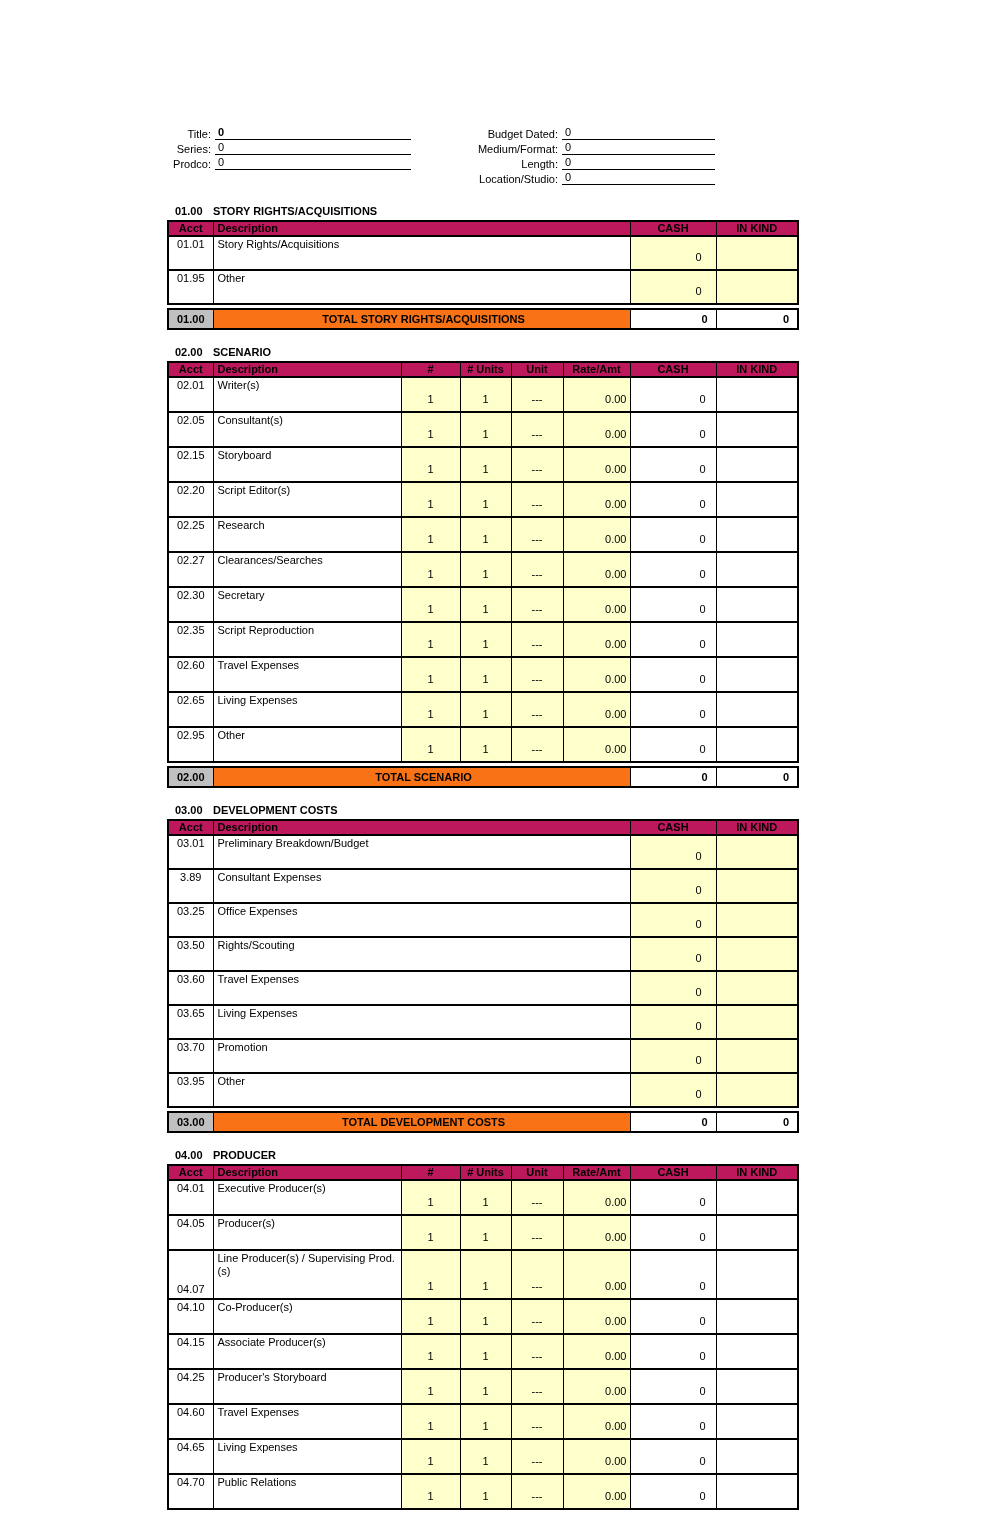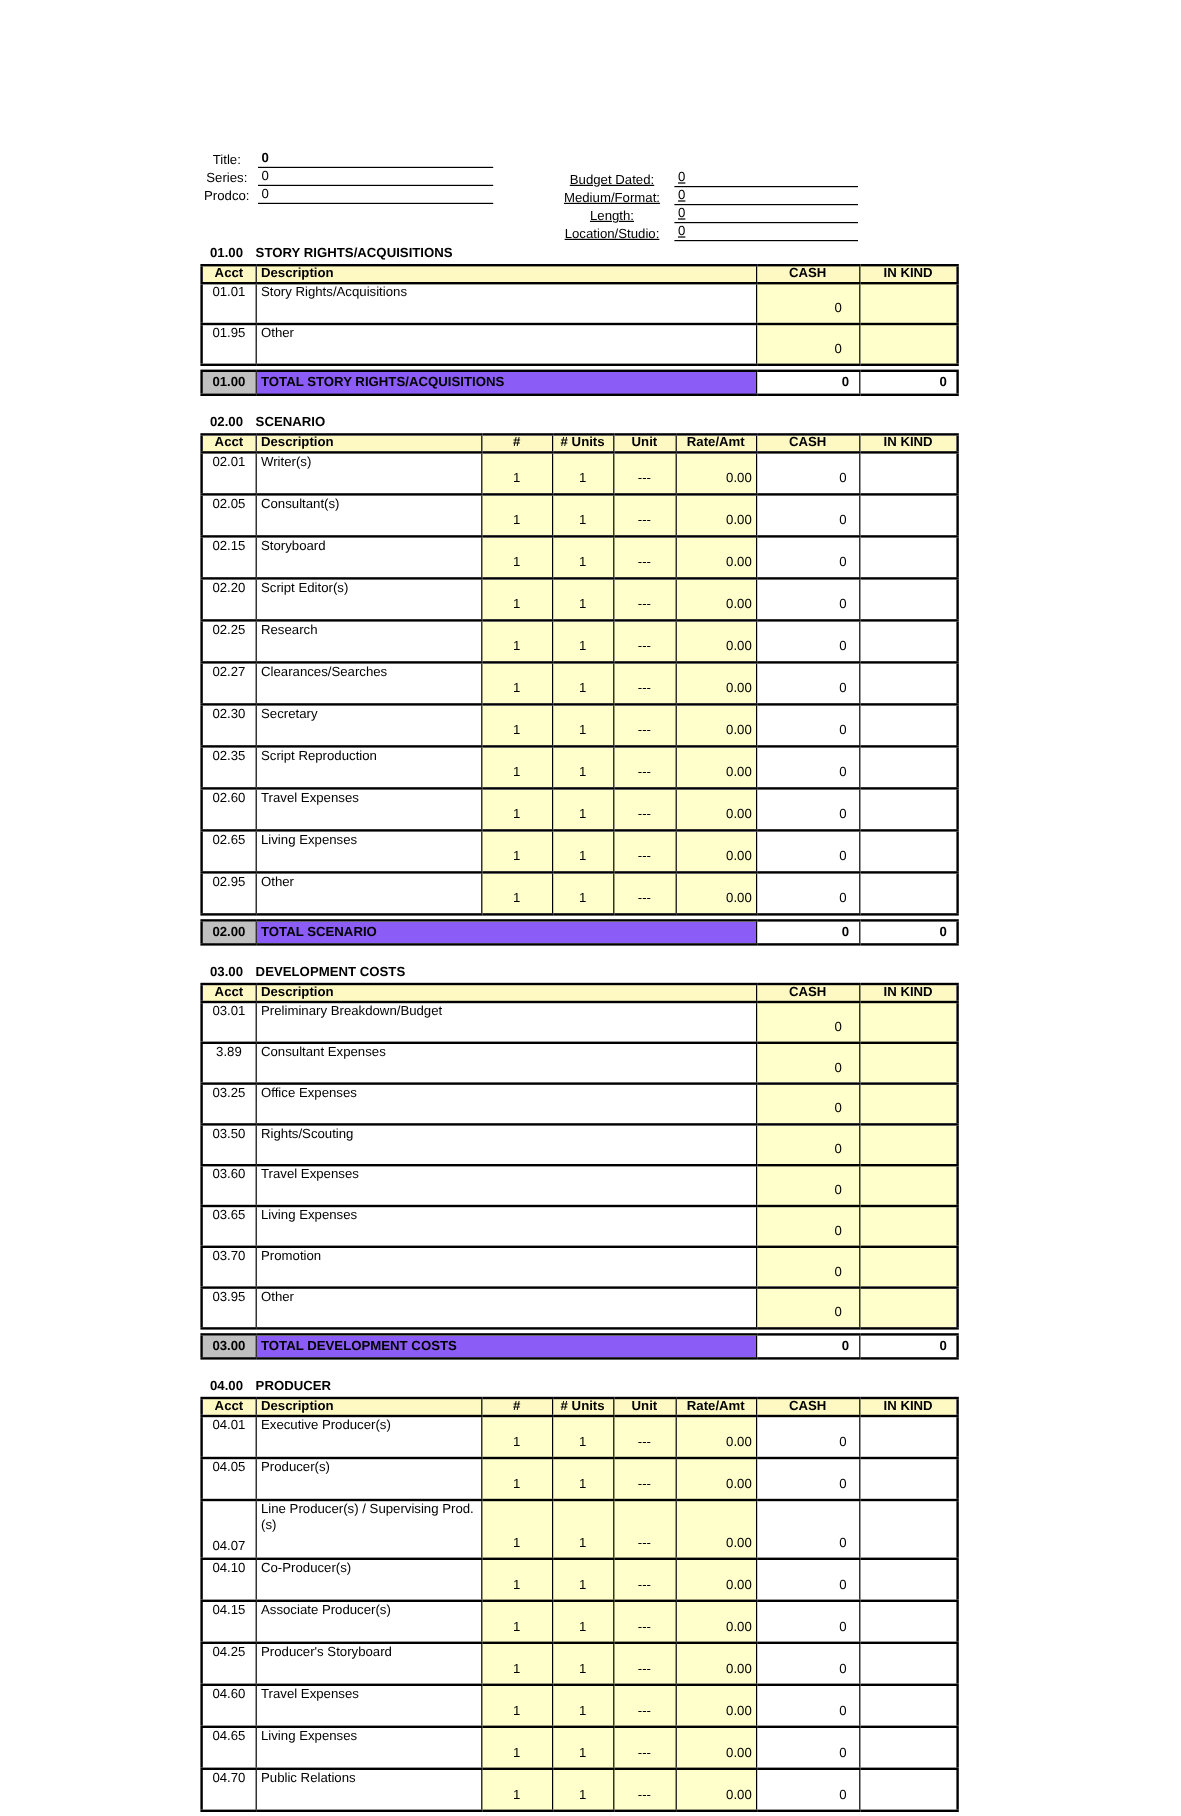--- a/index.html
+++ b/index.html
@@ -5,55 +5,55 @@
   html,body{margin:0;padding:0;}
   body{
     width:984px;height:1513px;background:#ffffff;position:relative;
     font-family:"Liberation Sans",sans-serif;font-size:11px;color:#000;
   }
   .page{position:absolute;left:167px;top:125px;width:631px;}
 
   
   .hdr{position:relative;height:64px;}
   .hdr-left{position:absolute;left:0;top:0;}
-  .hdr-right{position:absolute;left:295px;top:16px;text-decoration:underline;}
+  .hdr-right{position:absolute;left:295px;top:0;}
   .frow{display:flex;height:15px;align-items:flex-end;}
-  .flabel{text-align:center;padding-right:4px;white-space:nowrap;margin-top:36px;}
+  .flabel{text-align:right;padding-right:4px;white-space:nowrap;margin-top:36px;}
   .hdr-left .flabel{width:44px;}
   .hdr-right .flabel{width:96px;}
   .fvalue{border-bottom:1px solid #000;padding-left:3px;height:14px;line-height:14px;}
   .hdr-left .fvalue{width:193px;}
   .hdr-right .fvalue{width:150px;}
   .bold{font-weight:bold;}
 
   
   .sec-heading{display:flex;font-weight:bold;margin:15px 0 2px 0;height:14px;line-height:14px;}
   .sec-num{width:38px;padding-left:8px;flex:none;}
 
   
   table{border-collapse:collapse;table-layout:fixed;width:630px;border:2px solid #000;}
   td{border:1px solid #000;border-top-width:2px;border-bottom-width:2px;overflow:hidden;line-height:13px;}
-  tr.hrow td{background:#fef9c3;font-weight:bold;height:13px;text-align:center;vertical-align:middle;padding:0;}
+  tr.hrow td{background:#be185d;font-weight:bold;height:13px;text-align:center;vertical-align:middle;padding:0;}
   tr.hrow td.desc{text-align:left;padding-left:4px;}
   tr.r td{height:27px;}
   tr.tall td{height:41px;}
   td.acct{text-align:center;vertical-align:top;padding-top:1px;}
   td.acct.vb{vertical-align:bottom;padding-bottom:2px;}
   td.desc{text-align:left;vertical-align:top;padding:1px 4px 0 4px;}
   td.ctr{text-align:center;vertical-align:bottom;padding-bottom:5px;}
   td.rate{text-align:right;vertical-align:bottom;padding:0 3px 5px 0;}
   td.cash{text-align:right;vertical-align:bottom;padding:0 10px 5px 0;}
   td.cashy{padding-right:14px;}
   td.yellow{background:#ffffcc;}
 
   
   table.total-tbl{margin-top:3px;}
   .total-tbl td{height:18px;vertical-align:middle;font-weight:bold;padding:0;}
   .total-tbl td.acctT{background:#c0c0c0;text-align:center;}
-  .total-tbl td.lbl{background:#8b5cf6;text-align:left;padding-left:4px;}
+  .total-tbl td.lbl{background:#f97316;text-align:center;padding-left:4px;}
   .total-tbl td.amt{text-align:right;padding-right:8px;}
 
   
   table.cutoff{border-bottom:0;}
   table.cutoff tr:last-child td{border-bottom:2px solid #000;}
 </style>
 </head>
 <body>
 
 <div class="page">

